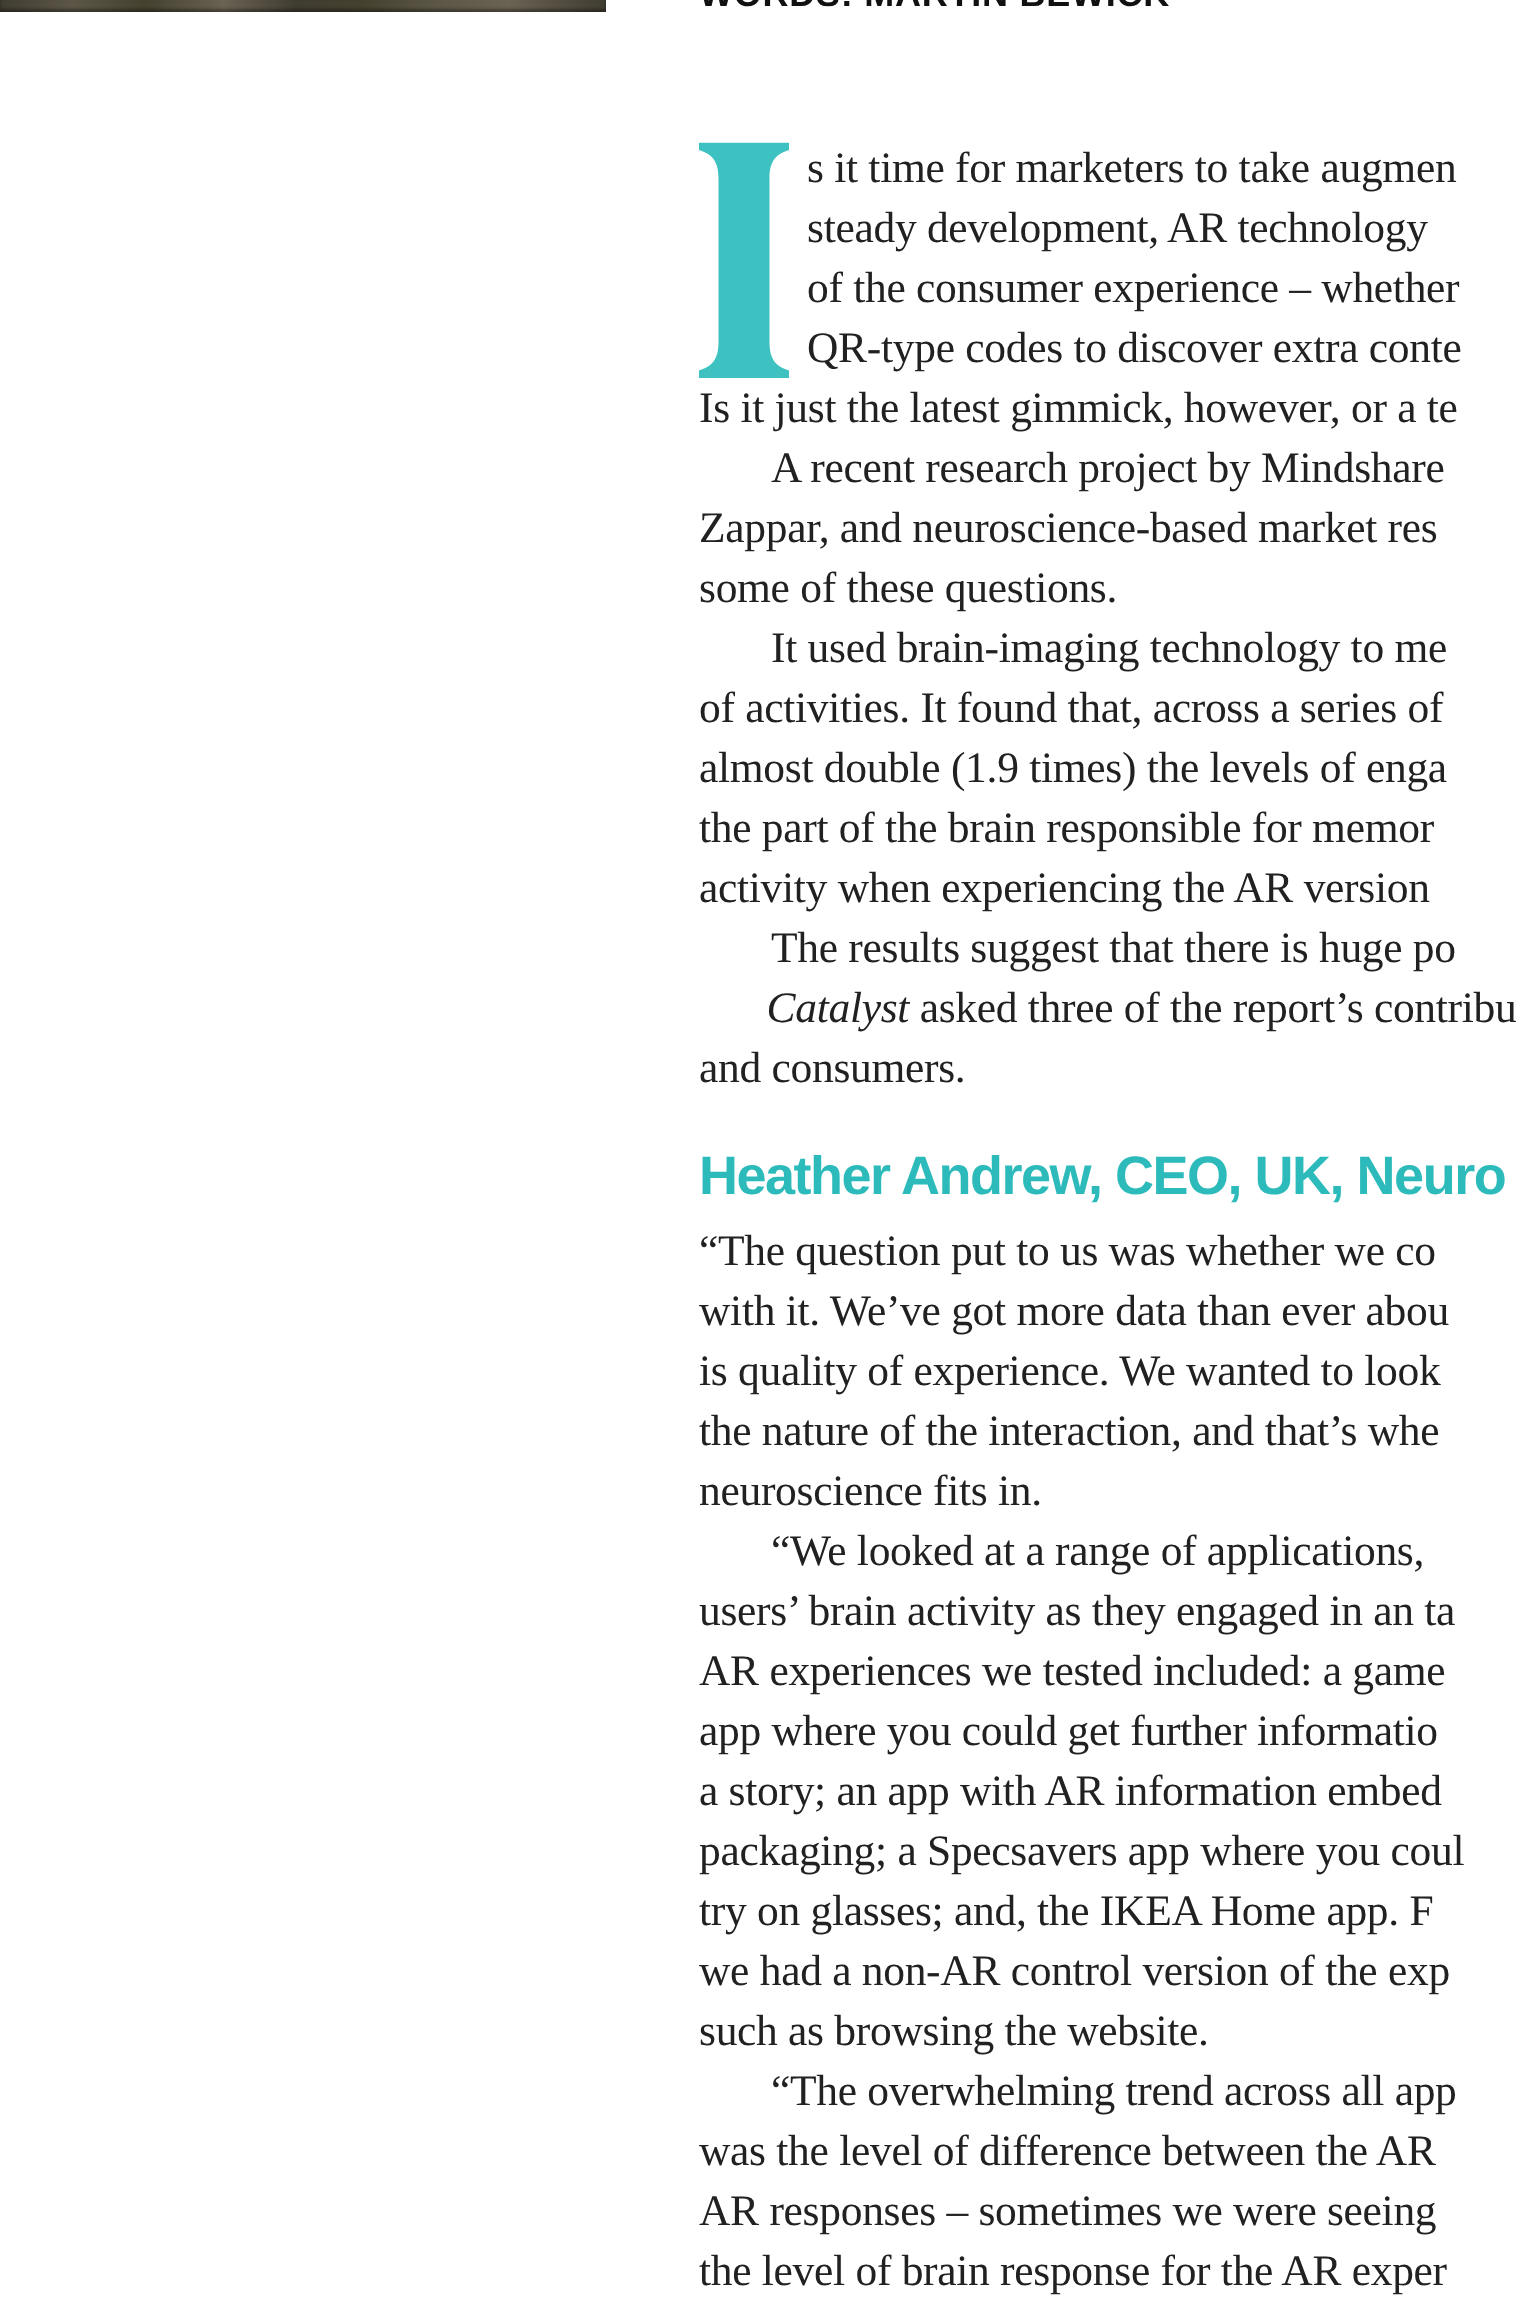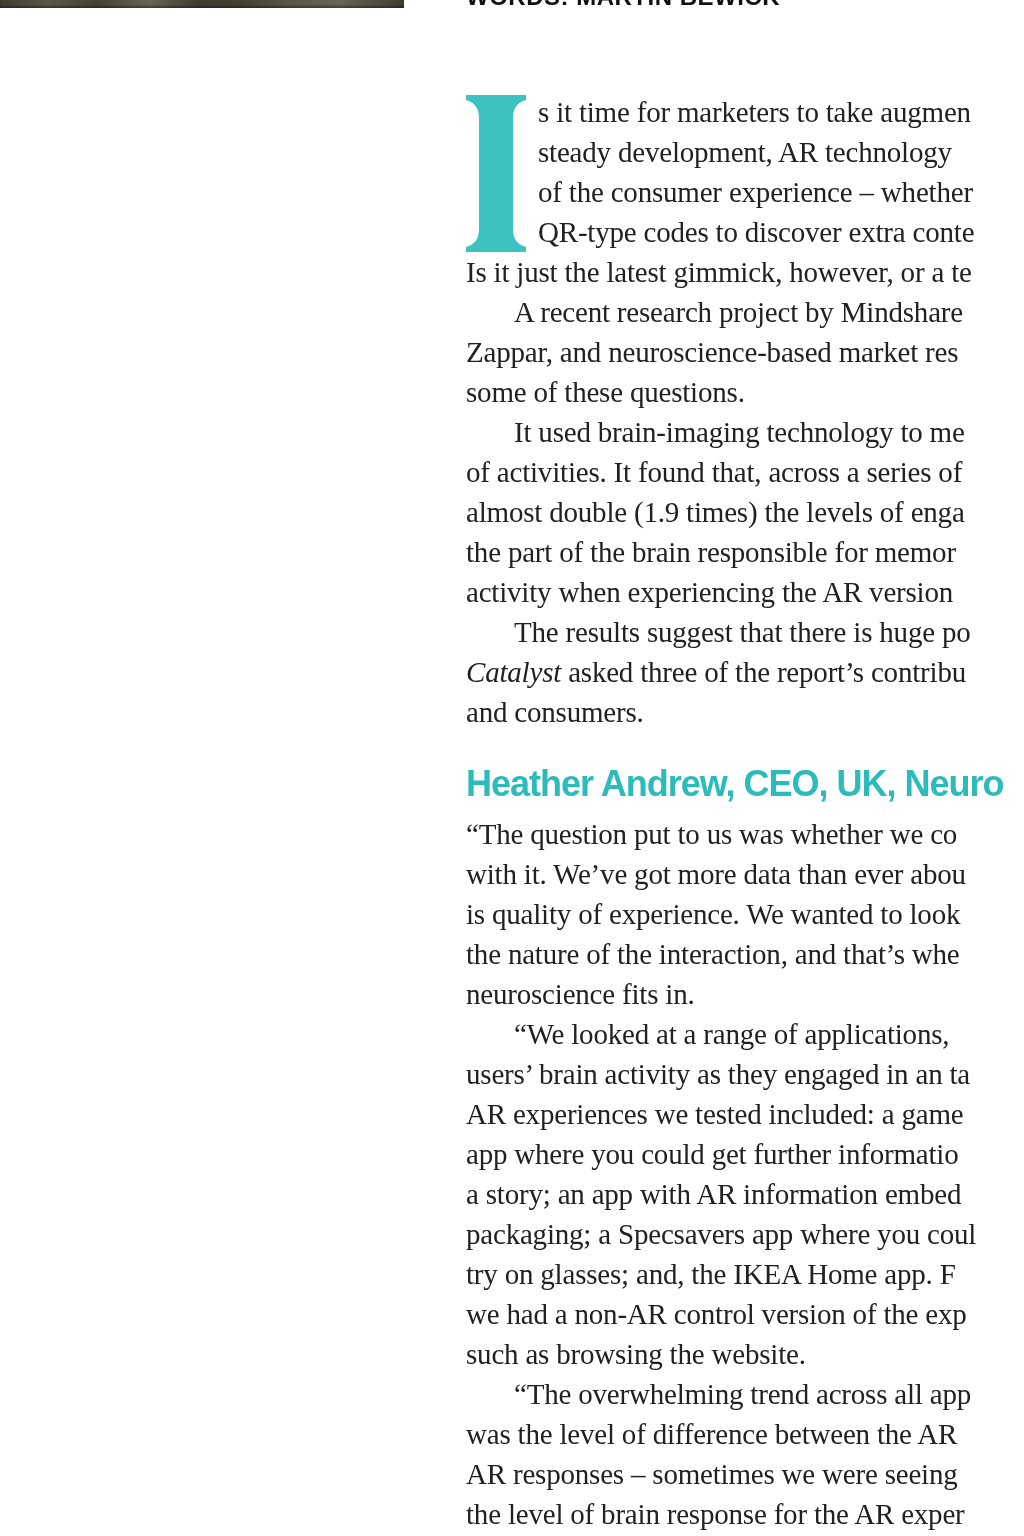--- a/index.html
+++ b/index.html
@@ -69,21 +69,21 @@
   .heading {
     font-family: "Liberation Sans", sans-serif;
     font-weight: bold;
     font-size: 36px;
     line-height: 40px;
     letter-spacing: -1px;
     color: var(--headingTeal);
     margin: 32px 0 10px 0;
     white-space: nowrap;
   }
-  em { font-style: italic; }
+  em { font-style: italic; margin-left: 45px; }
 </style>
 </head>
 <body>
 
 <div class="photo-strip"></div>
 
 <div class="byline">WORDS: MARTIN BEWICK</div>
 
 <svg class="dropcap" viewBox="0 0 60 157" aria-label="I">
   <path d="M0,0 H60 V5 C50,8 47,14 47,24 V133 C47,143 50,149 60,152 V157 H0 V152 C10,149 13,143 13,133 V24 C13,14 10,8 0,5 Z"></path>

